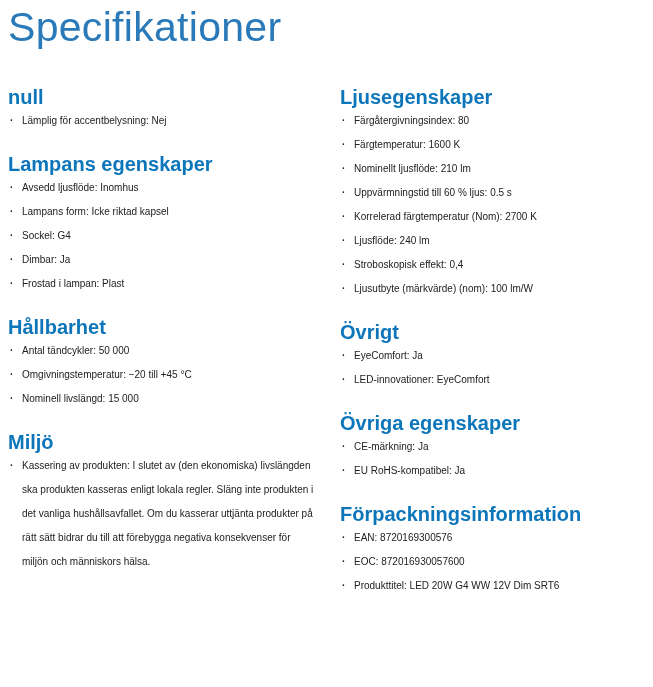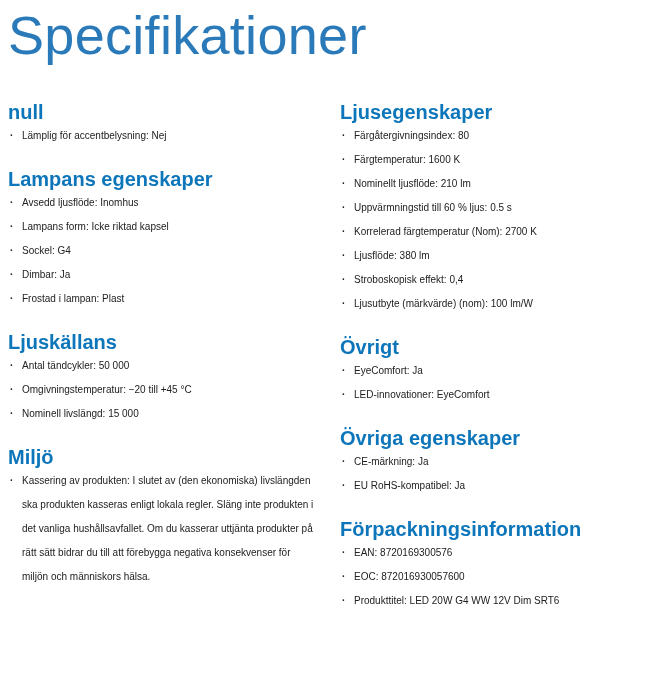--- a/index.html
+++ b/index.html
@@ -8,21 +8,21 @@
     width: 653px;
     height: 687px;
     overflow: hidden;
     font-family: "Liberation Sans", sans-serif;
     color: #212121;
   }
   .page {
     padding: 4px 8px 0 8px;
   }
   h1.page-title {
-    font-size: 54px;
+    font-size: 41px;
     line-height: 1.15;
     font-weight: 300;
     color: #2a7ab9;
     letter-spacing: 0.3px;
     margin: 0 0 34px 0;
   }
   .columns {
     display: flex;
     align-items: flex-start;
   }
@@ -81,21 +81,21 @@
           <h2 class="section-heading">Lampans egenskaper</h2>
           <ul class="spec-list">
             <li>Avsedd ljusflöde: Inomhus</li>
             <li>Lampans form: Icke riktad kapsel</li>
             <li>Sockel: G4</li>
             <li>Dimbar: Ja</li>
             <li>Frostad i lampan: Plast</li>
           </ul>
         </section>
         <section class="spec-section">
-          <h2 class="section-heading">Ljuskällans</h2>
+          <h2 class="section-heading">Hållbarhet</h2>
           <ul class="spec-list">
             <li>Antal tändcykler: 50 000</li>
             <li>Omgivningstemperatur: −20 till +45 °C</li>
             <li>Nominell livslängd: 15 000</li>
           </ul>
         </section>
         <section class="spec-section">
           <h2 class="section-heading">Miljö</h2>
           <ul class="spec-list">
             <li>Kassering av produkten: I slutet av (den ekonomiska) livslängden ska produkten kasseras enligt lokala regler. Släng inte produkten i det vanliga hushållsavfallet. Om du kasserar uttjänta produkter på rätt sätt bidrar du till att förebygga negativa konsekvenser för miljön och människors hälsa.</li>
@@ -104,21 +104,21 @@
       </div>
     <div class="col col-right" id="col-right">
         <section class="spec-section">
           <h2 class="section-heading">Ljusegenskaper</h2>
           <ul class="spec-list">
             <li>Färgåtergivningsindex: 80</li>
             <li>Färgtemperatur: 1600 K</li>
             <li>Nominellt ljusflöde: 210 lm</li>
             <li>Uppvärmningstid till 60 % ljus: 0.5 s</li>
             <li>Korrelerad färgtemperatur (Nom): 2700 K</li>
-            <li>Ljusflöde: 380 lm</li>
+            <li>Ljusflöde: 240 lm</li>
             <li>Stroboskopisk effekt: 0,4</li>
             <li>Ljusutbyte (märkvärde) (nom): 100 lm/W</li>
           </ul>
         </section>
         <section class="spec-section">
           <h2 class="section-heading">Övrigt</h2>
           <ul class="spec-list">
             <li>EyeComfort: Ja</li>
             <li>LED-innovationer: EyeComfort</li>
           </ul>

